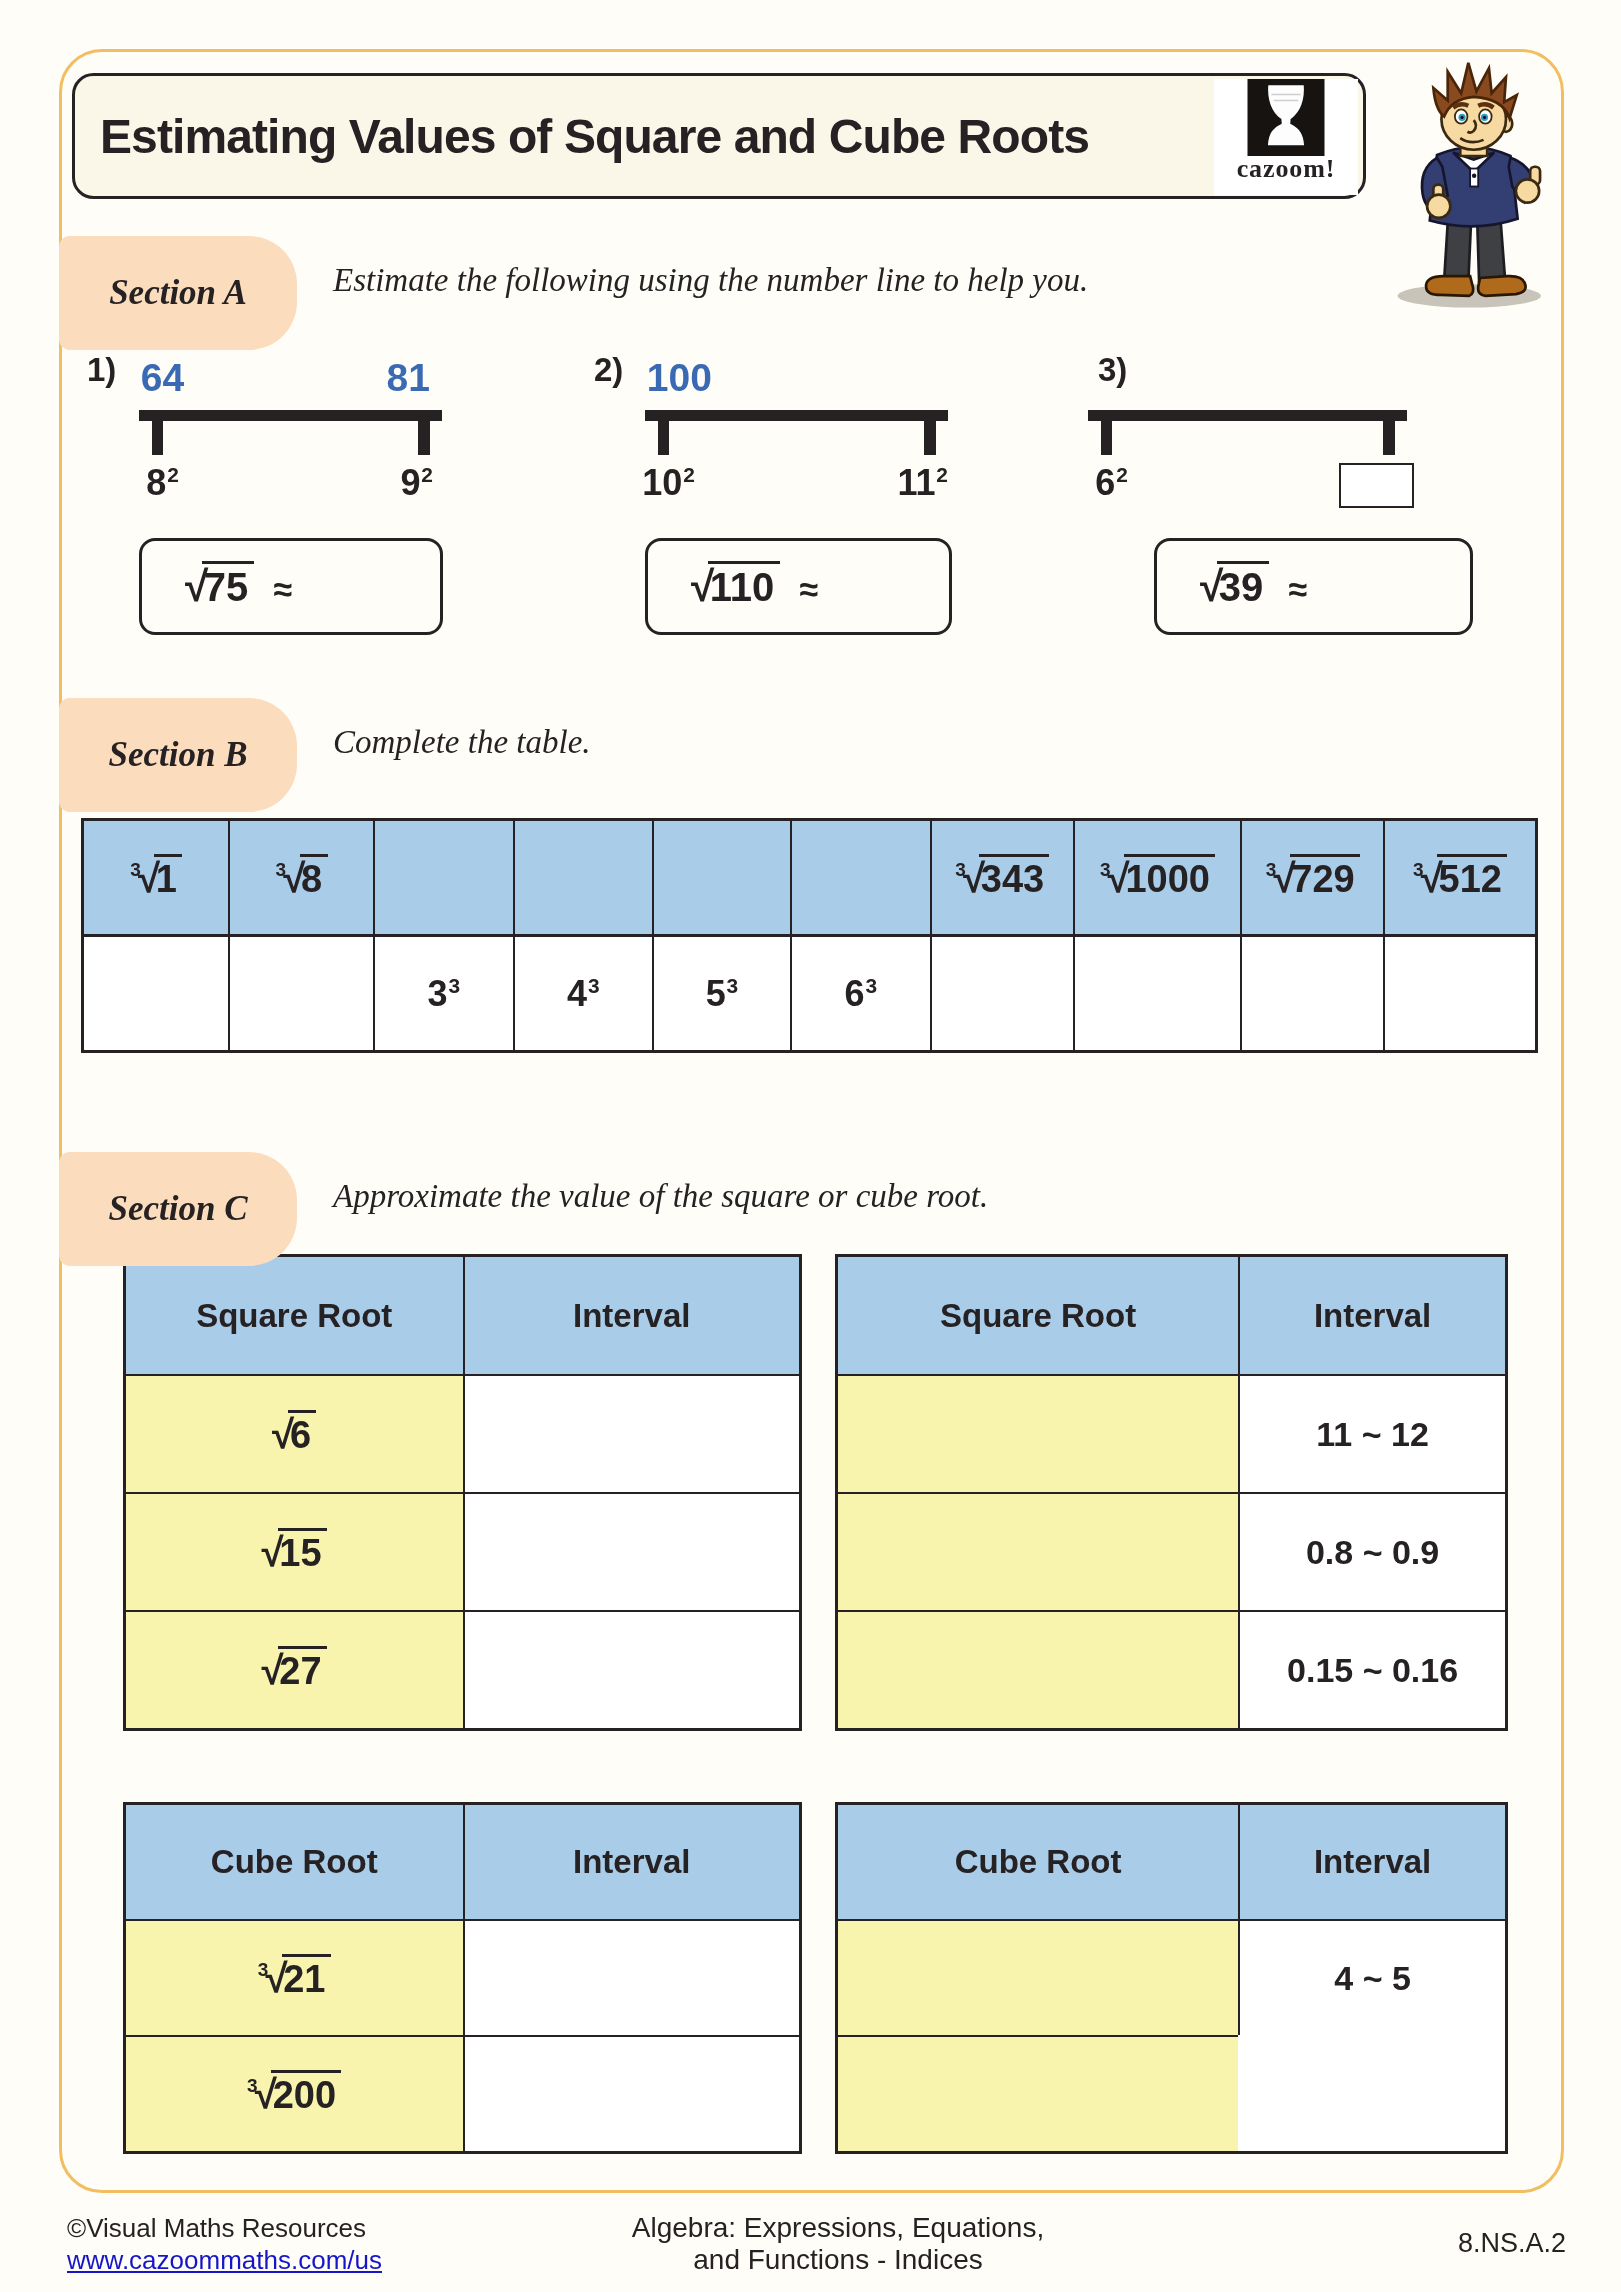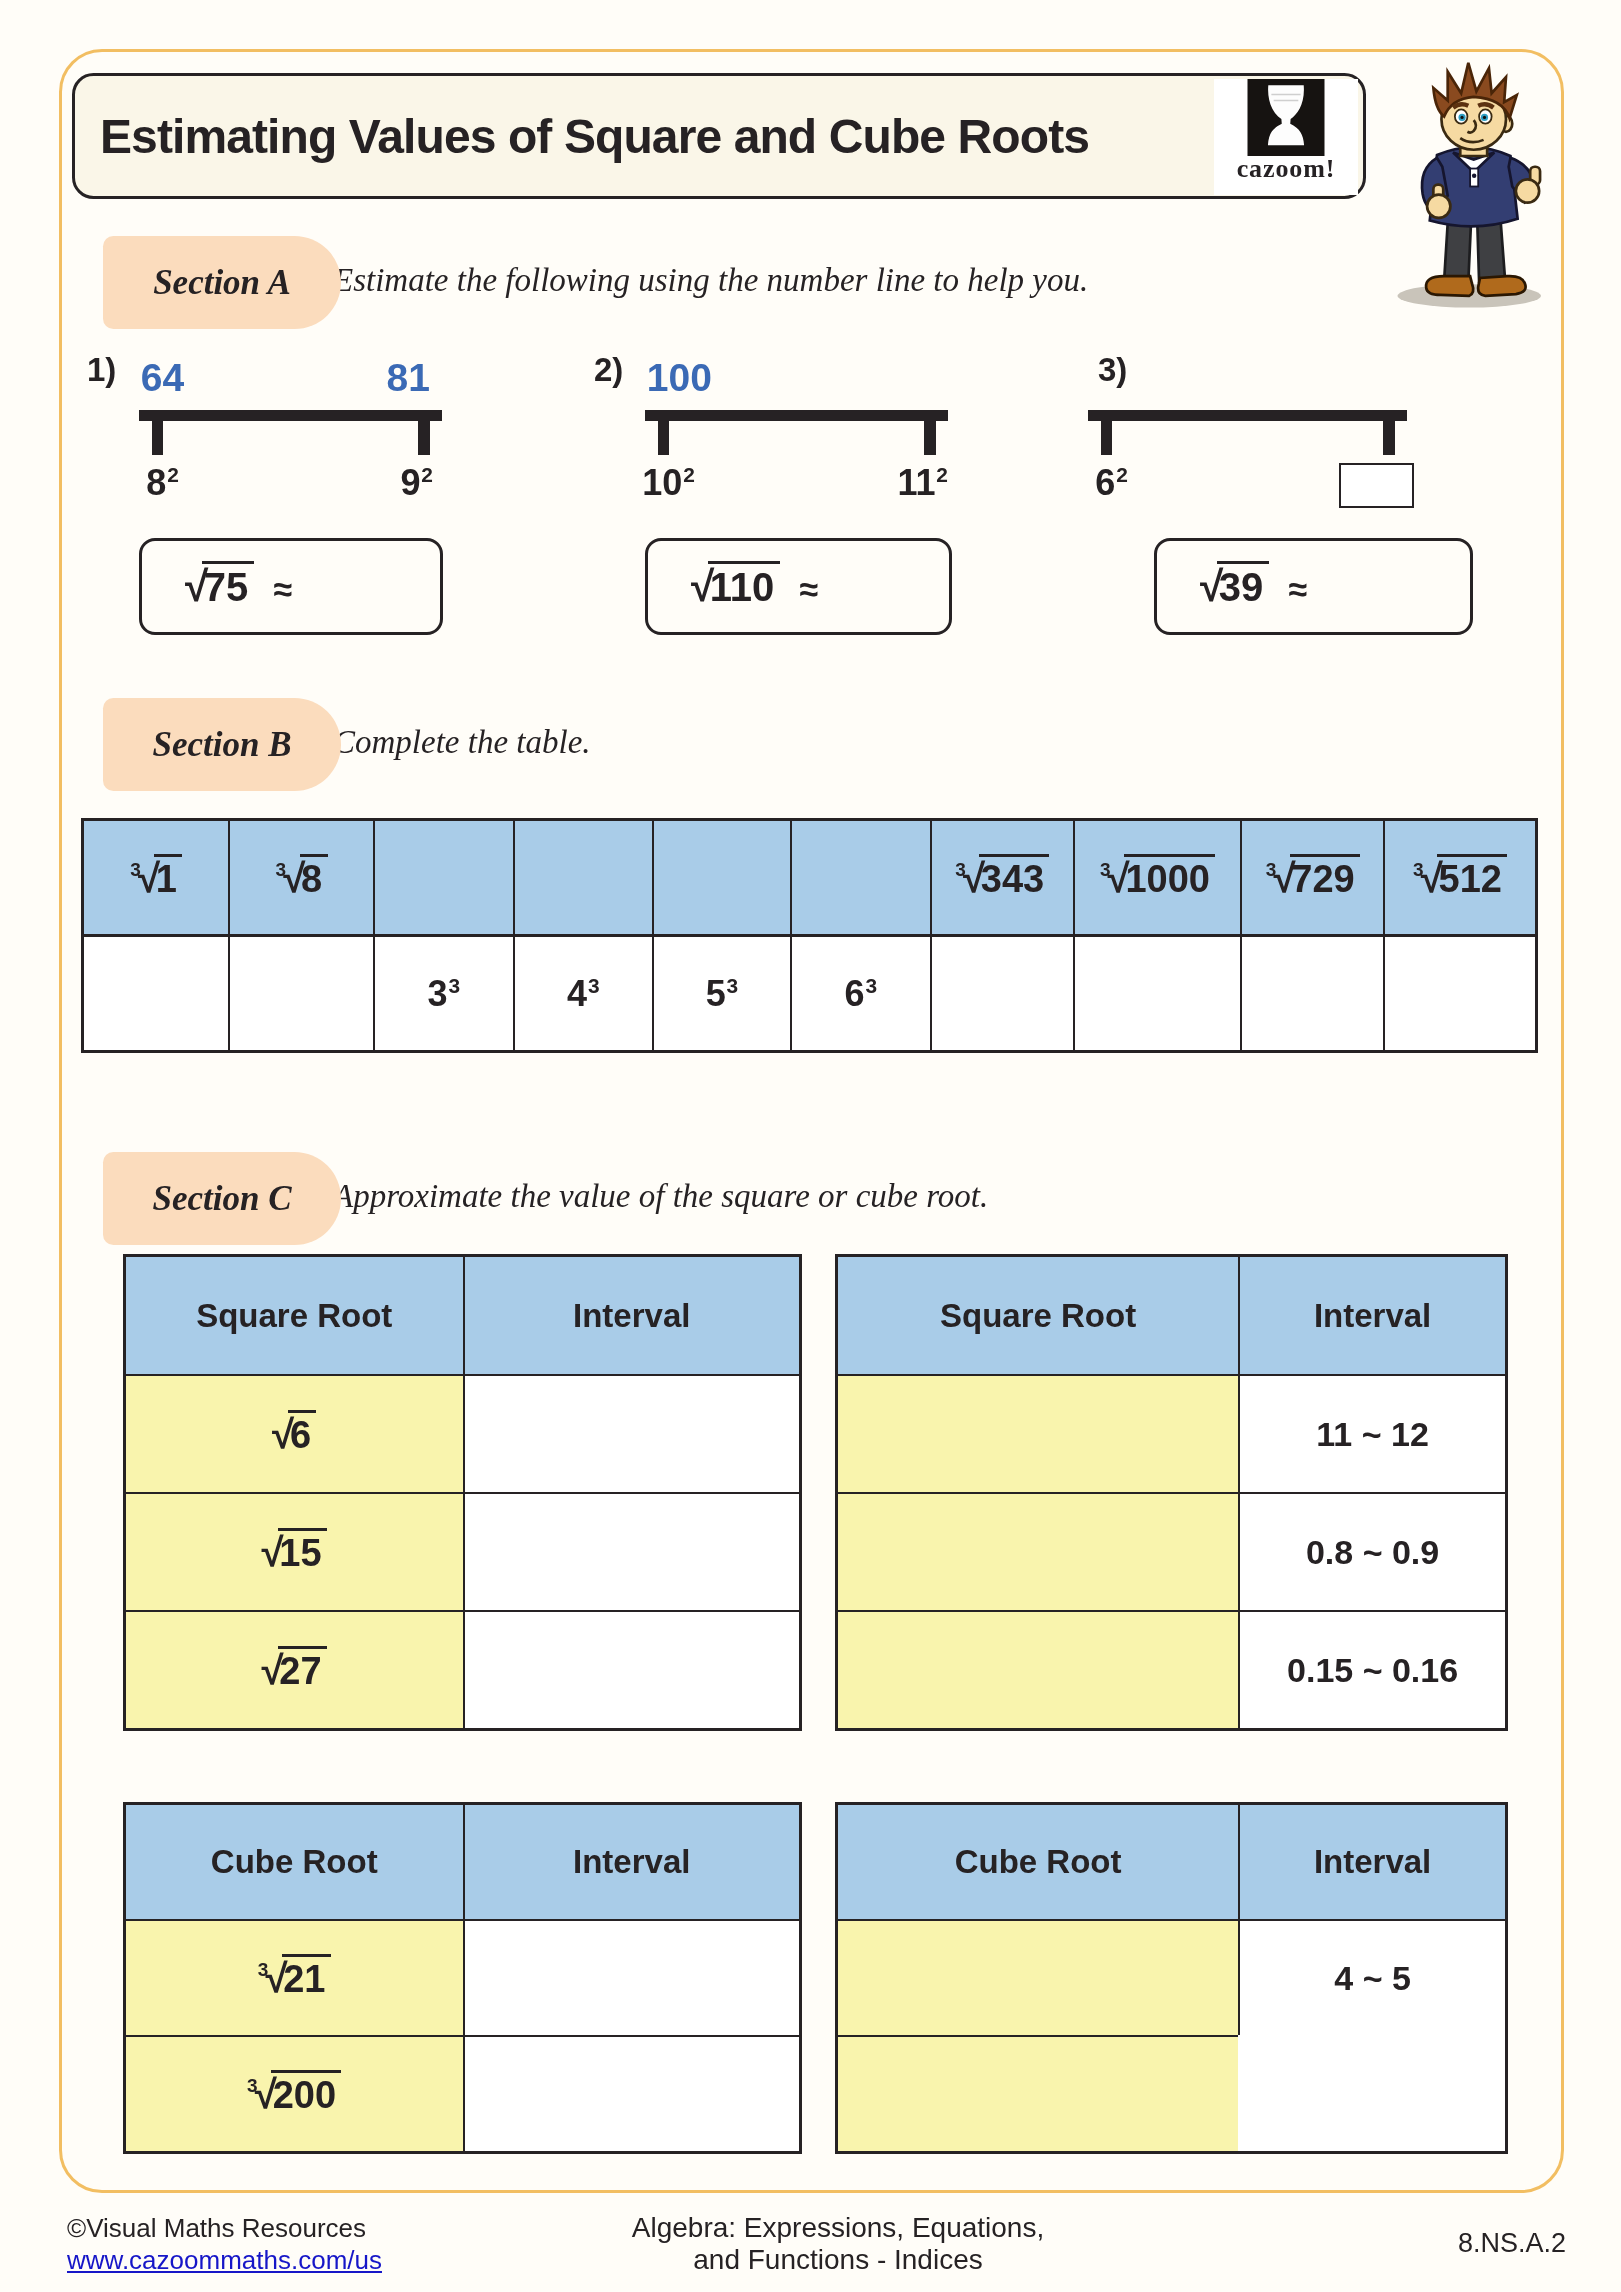--- a/index.html
+++ b/index.html
@@ -24,23 +24,23 @@
   .title-box{position:absolute;left:72px;top:73px;width:1294px;height:126px;
     background:var(--title-box-bg);border:3.6px solid var(--ink-black);border-radius:21.5px;
     display:flex;align-items:center;z-index:2;}
   .page-title{font-size:48px;font-weight:bold;letter-spacing:-0.9px;padding-left:25px;}
   .logo-patch{position:absolute;left:1214px;top:79px;width:144px;height:116px;background:#ffffff;
     z-index:3;display:flex;flex-direction:column;align-items:center;}
   .logo-word{font-family:"Liberation Serif",serif;font-weight:bold;font-size:26px;letter-spacing:0.9px;margin-top:-1.8px;}
   .mascot{position:absolute;left:1379px;top:52px;width:193px;height:260px;z-index:4;}
 
   
-  .sec-label{position:absolute;left:59px;width:238px;height:93px;background:var(--section-label-bg);
+  .sec-label{position:absolute;left:59px;width:238px;height:114px;background:var(--section-label-bg);
     border-radius:10.7px 48px 48px 10.7px;display:flex;align-items:center;justify-content:center;
-    font-family:"Liberation Serif",serif;font-style:italic;font-weight:bold;font-size:35px;z-index:2;margin-left:44px;}
+    font-family:"Liberation Serif",serif;font-style:italic;font-weight:bold;font-size:35px;z-index:2;}
   .sec-a{top:236px;} .sec-b{top:698px;} .sec-c{top:1152px;}
   .instruction{position:absolute;left:333px;font-family:"Liberation Serif",serif;font-style:italic;
     font-size:33px;color:var(--ink-black);}
   .ins-a{top:262px;} .ins-b{top:724px;} .ins-c{top:1178px;}
 
   
   .prob-num{position:absolute;font-size:33px;font-weight:bold;}
   .pn1{left:87px;top:351px;} .pn2{left:594px;top:351px;} .pn3{left:1098px;top:351px;}
   .numline{position:absolute;top:406px;height:112px;}
   .nl1{left:139px;width:303px;} .nl2{left:645px;width:303px;} .nl3{left:1088px;width:319px;}

